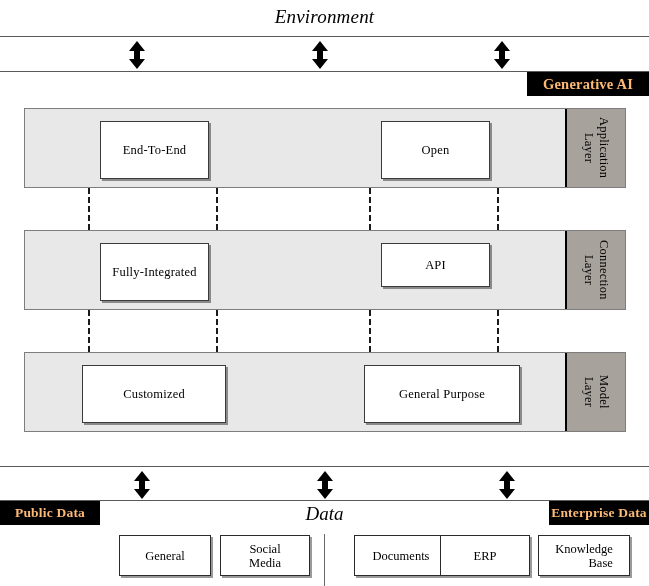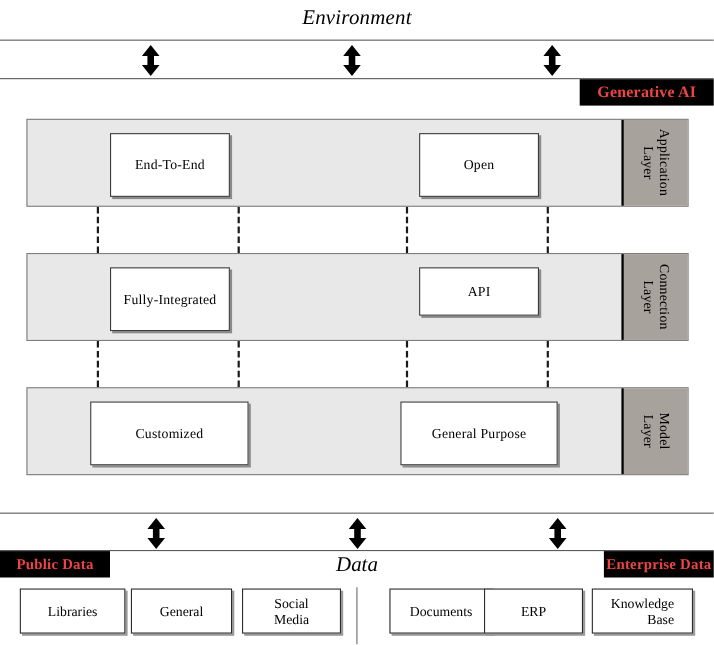--- a/index.html
+++ b/index.html
@@ -32,21 +32,21 @@
   .hline {
     background: #5a5a5a;
     height: 1px;
   }
   .env-band-top  { left: 0; top: 36px; width: 649px; }
   .env-band-bot  { left: 0; top: 71px; width: 649px; }
 
   
   .black-tag {
     background: #000000;
-    color: #ef4444;
+    color: #fdba74;
     font-weight: bold;
     display: flex;
     align-items: center;
     justify-content: center;
     letter-spacing: 0.2px;
   }
   .gen-ai-tag {
     left: 527px; top: 72px; width: 122px; height: 24px;
     font-size: 14.5px;
   }
@@ -101,21 +101,21 @@
   }
 
   
   .box-e2e   { left: 75px;  top: 12px; width: 109px; height: 58px; }
   .box-open  { left: 356px; top: 12px; width: 109px; height: 58px; }
   
   .box-fully { left: 75px;  top: 12px; width: 109px; height: 58px; }
   .box-api   { left: 356px; top: 12px; width: 109px; height: 44px; }
   
   .box-cust  { left: 57px;  top: 12px; width: 144px; height: 58px; }
-  .box-gp    { left: 339px; top: 12px; width: 143px; height: 58px; }
+  .box-gp    { left: 339px; top: 12px; width: 156px; height: 58px; }
 
   
   .dash-col {
     position: absolute;
     border-left: 2px dashed #1a1a1a;
     width: 0;
   }
   .dash-top-box {
     position: absolute;
     border: 2px dashed #1a1a1a;
@@ -264,21 +264,20 @@
   <svg class="arrow" style="left:496px; top:470px;" viewBox="0 0 22 30">
     <polygon points="11,1 19,11 14,11 14,19 19,19 11,29 3,19 8,19 8,11 3,11" fill="#000000"></polygon>
   </svg>
 
   <div class="abs black-tag public-tag">Public Data</div>
   <div class="abs black-tag enterprise-tag">Enterprise Data</div>
   <div class="abs data-title">Data</div>
 
   <div class="center-divider"></div>
 
-  <div class="src-box src-1">Libraries</div>
   <div class="src-box src-2">General</div>
   <div class="src-box src-3">Social
 Media</div>
 
   <div class="src-box src-4">Documents</div>
   <div class="src-box src-5">ERP</div>
   <div class="src-box src-6">Knowledge
 Base</div>
 
 </div>

